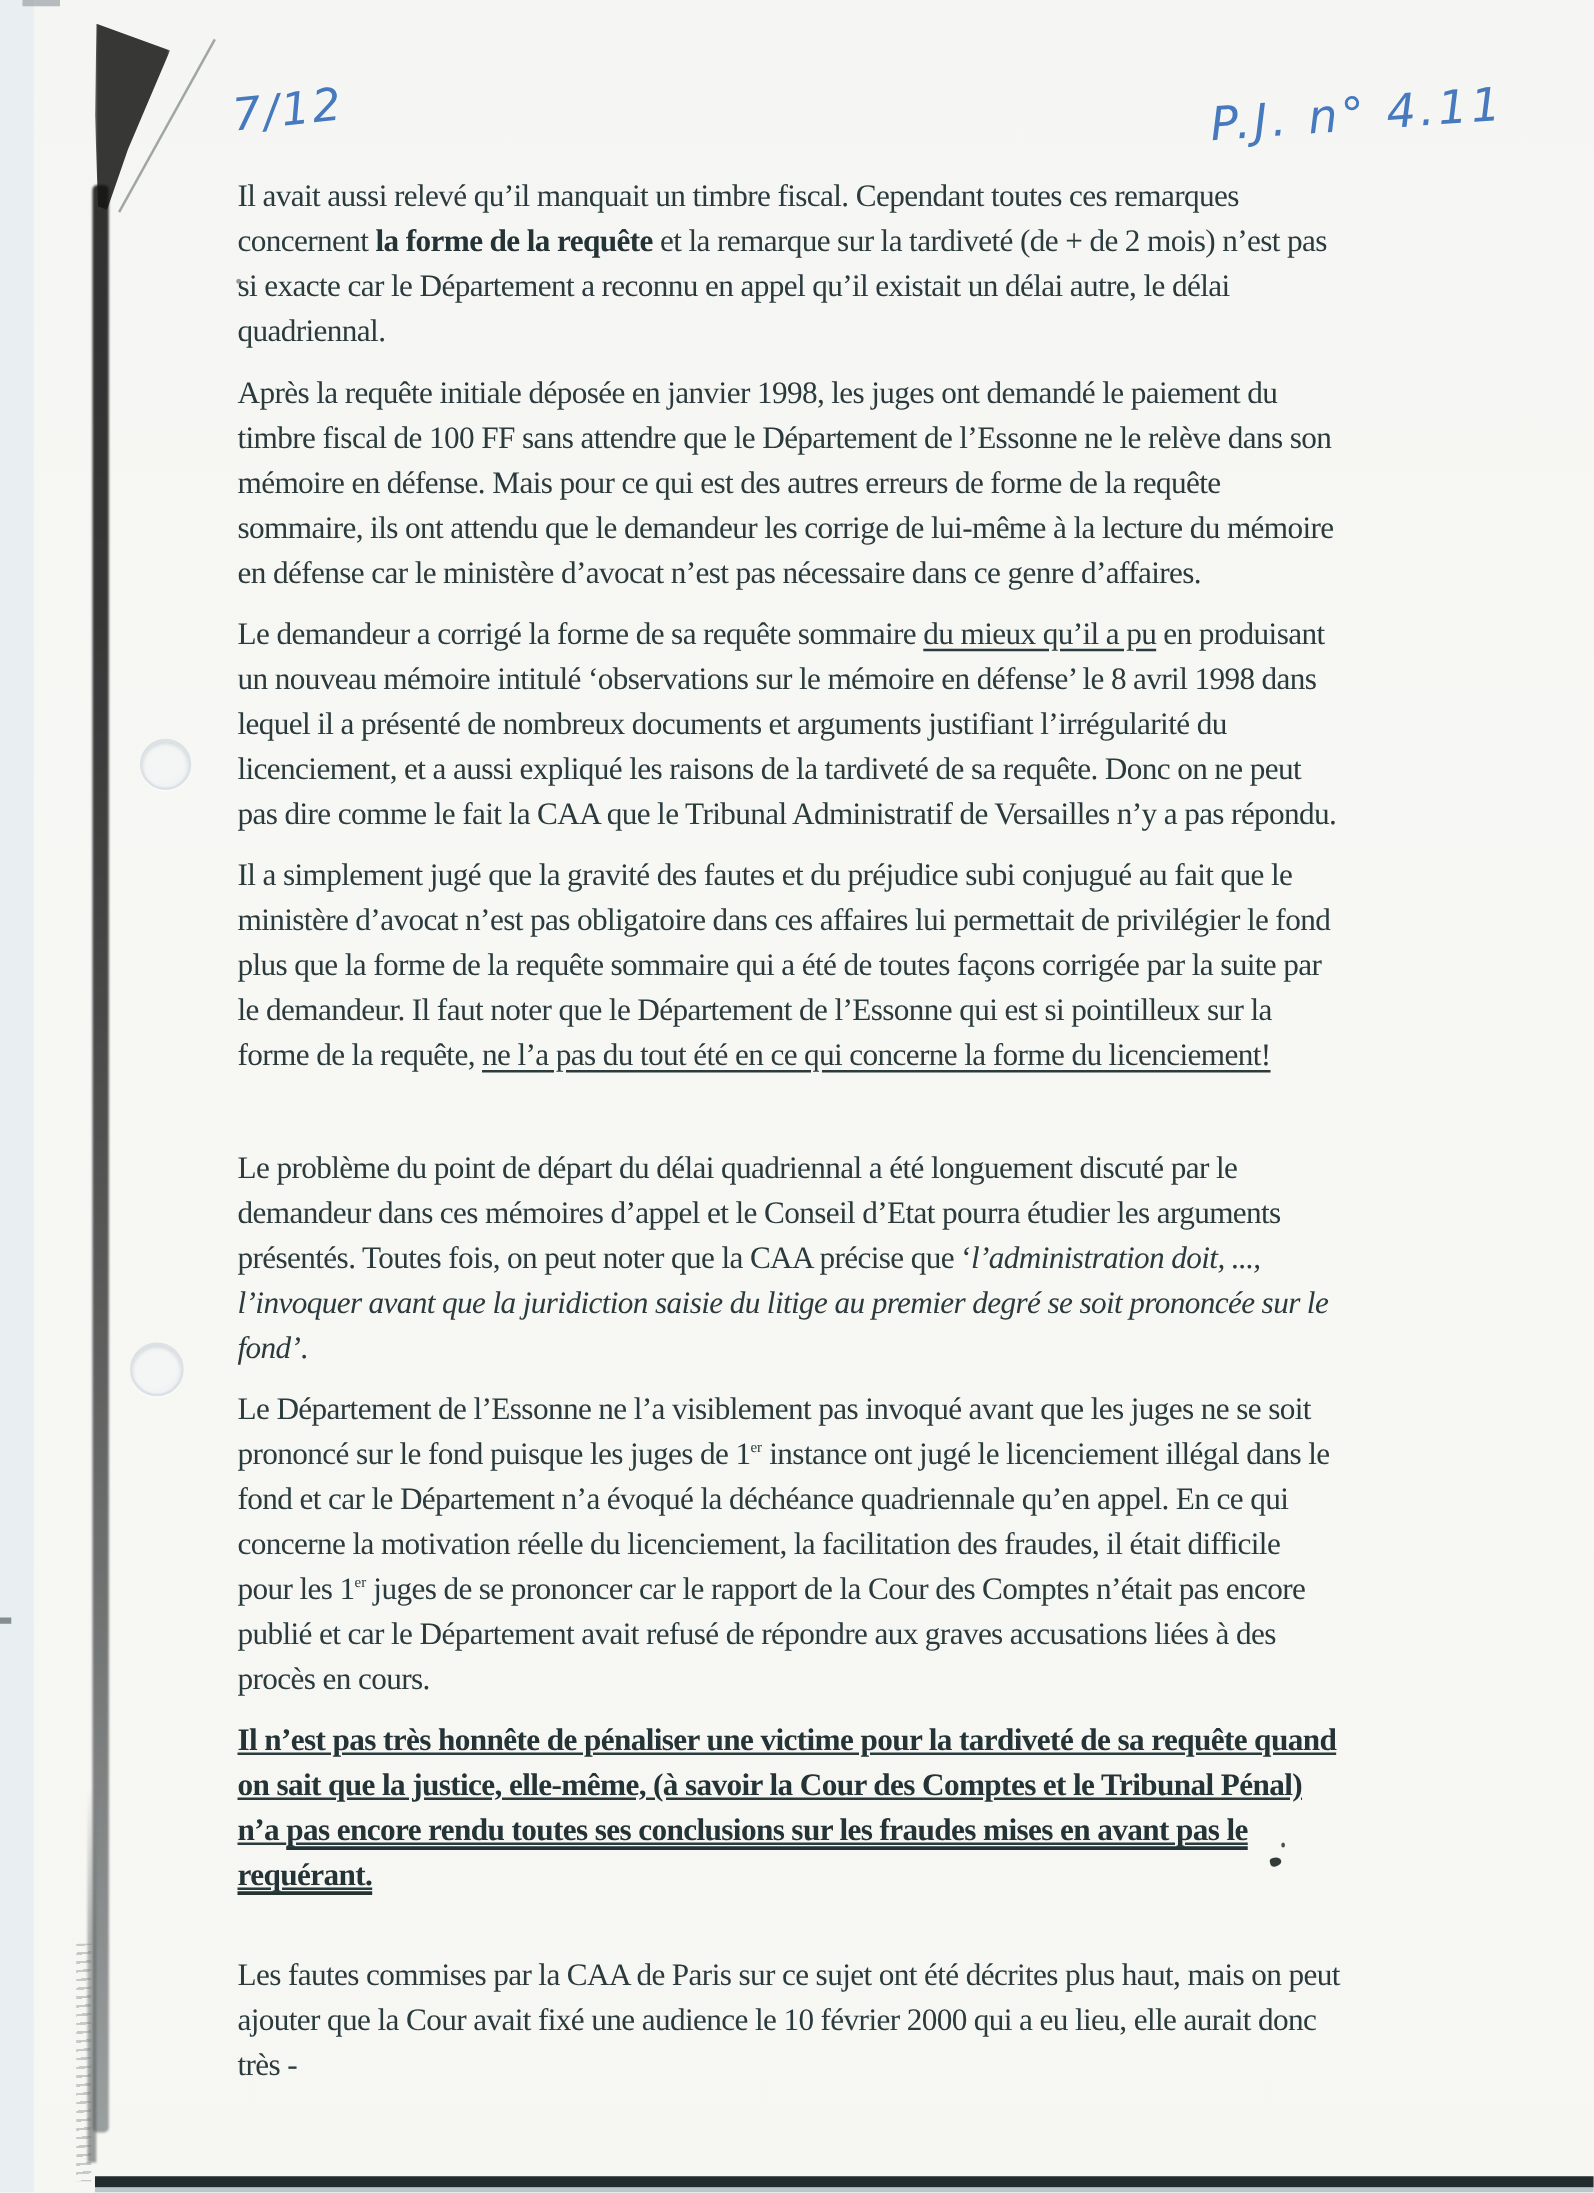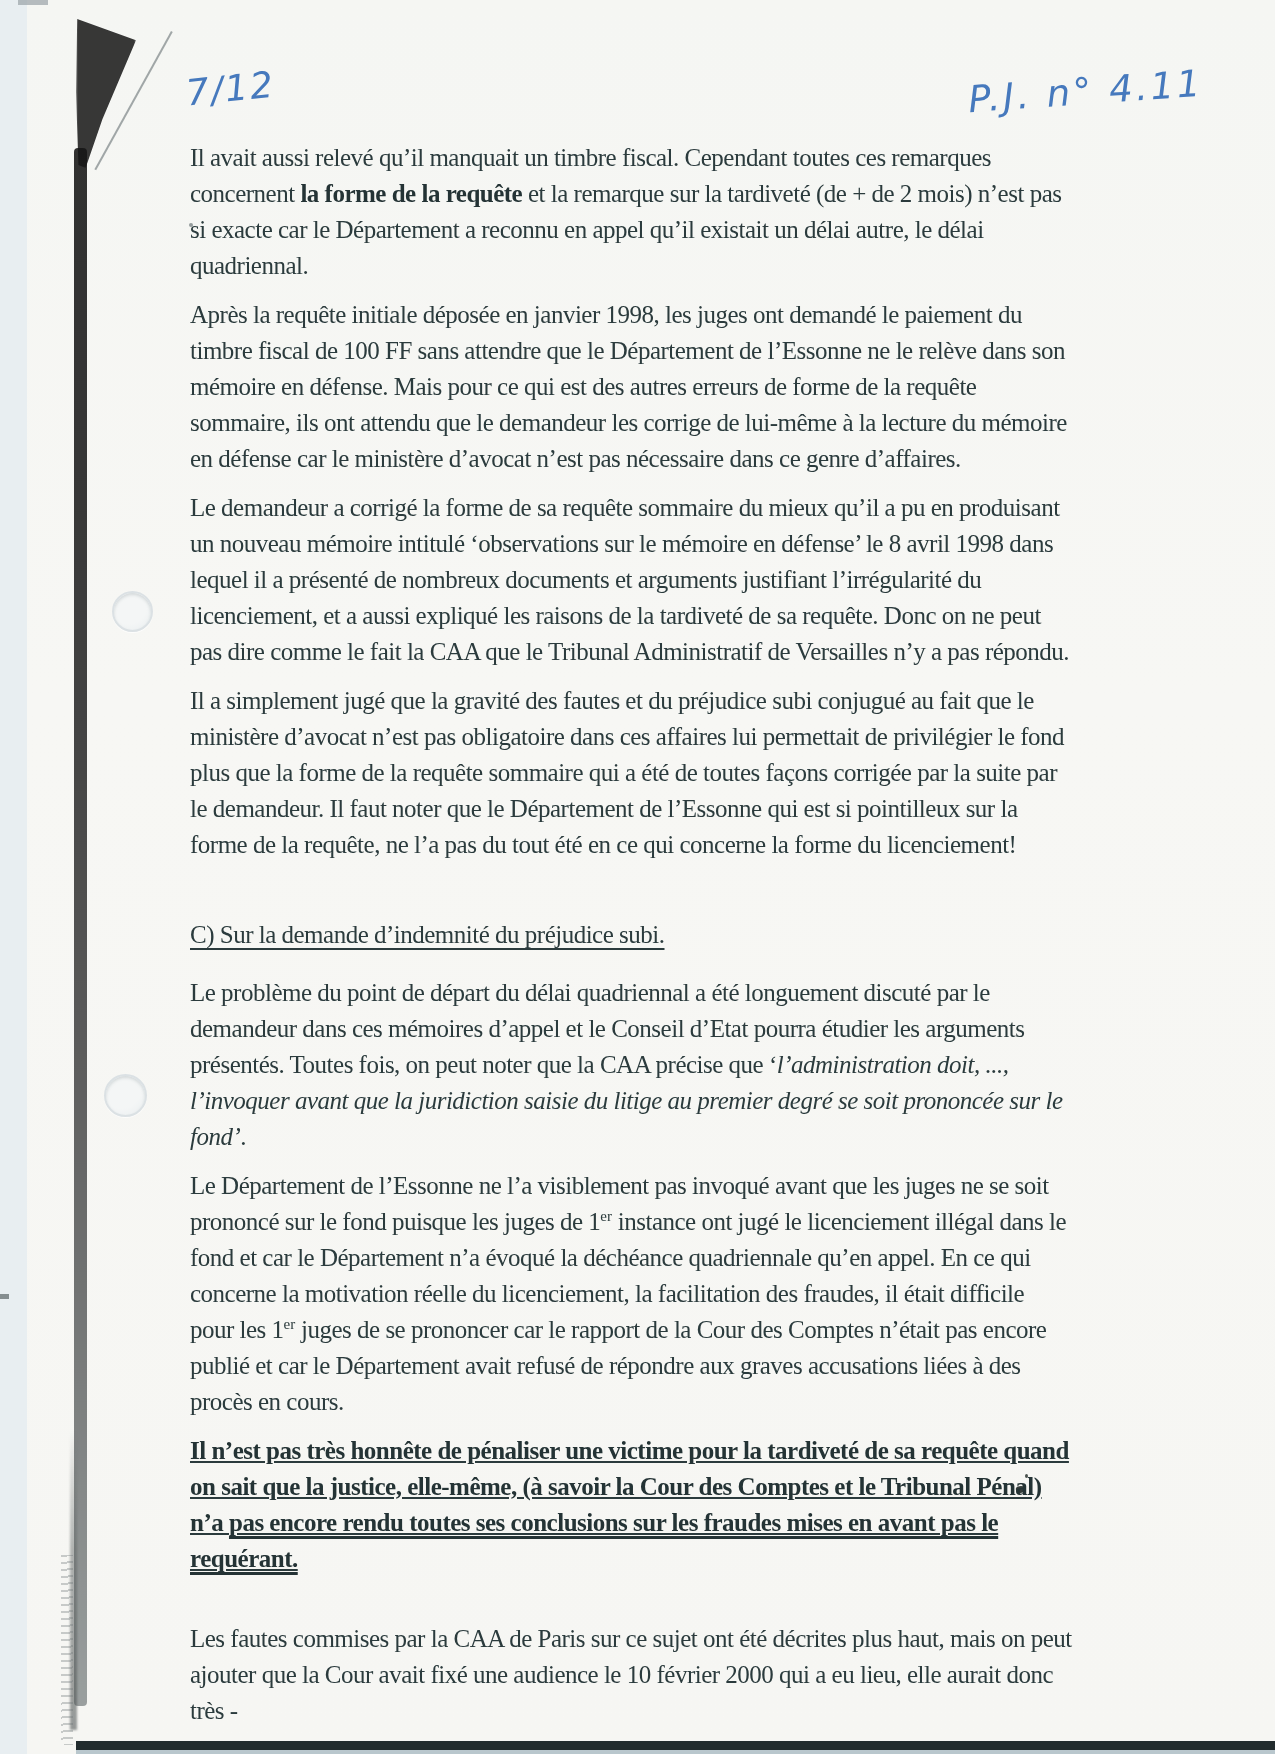--- a/index.html
+++ b/index.html
@@ -62,24 +62,24 @@
     font-size:25px;line-height:36px;letter-spacing:-0.02em;
     color:#2b3b3d;text-align:left;
   }
   .content p{margin:0 0 13px 0;}
   .content p.sp-before-c{margin-bottom:54px;}
   .content p.head-c{margin-bottom:22px;}
   .content p.sp-before-d{margin-bottom:44px;text-decoration:underline;}
   .content p.head-d{margin-bottom:30px;}
   .b{font-weight:bold;color:#243335;text-align:right;}
   .i{font-style:italic;}
-  .u{text-underline-offset:4px;text-decoration-thickness:2px;text-align:right;}
+  .u{text-decoration:underline;text-underline-offset:4px;text-decoration-thickness:2px;text-align:right;}
   .u-thick{text-decoration:underline;text-underline-offset:5px;text-decoration-thickness:3px;}
   .head{text-decoration:underline;text-underline-offset:5px;text-decoration-thickness:2px;}
-  sup.sup{font-size:15px;line-height:0;vertical-align:super;letter-spacing:0;}
+  sup.sup{font-size:12px;line-height:0;vertical-align:super;letter-spacing:0;}
 </style>
 </head>
 <body>
 
 <div class="page">
 
   <div class="edge-band"></div>
   <div class="top-corner-mark"></div>
   <div class="binding-wedge"></div>
   <div class="binding-strip"></div>
@@ -101,21 +101,20 @@
   <div class="content">
 
     <p><span>Il avait aussi relevé qu’il manquait un timbre fiscal.  Cependant toutes ces remarques concernent </span><span class="b">la forme de la requête</span><span> et la remarque sur la tardiveté (de + de 2 mois) n’est pas si exacte car le Département a reconnu en appel qu’il existait un délai autre, le délai quadriennal.</span></p>
 
     <p><span>Après la requête initiale déposée en janvier 1998, les juges ont demandé le paiement du timbre fiscal de 100 FF sans attendre que le Département de l’Essonne ne le relève dans son mémoire en défense.  Mais pour ce qui est des autres erreurs de forme de la requête sommaire, ils ont attendu que le demandeur les corrige de lui-même à la lecture du mémoire en défense car le ministère d’avocat n’est pas nécessaire dans ce genre d’affaires.</span></p>
 
     <p><span>Le demandeur a corrigé la forme de sa requête sommaire </span><span class="u">du mieux qu’il a pu</span><span> en produisant un nouveau mémoire intitulé ‘observations sur le mémoire en défense’ le 8 avril 1998 dans lequel il a présenté de nombreux documents et arguments justifiant l’irrégularité du licenciement, et a aussi expliqué les raisons de la tardiveté de sa requête.  Donc on ne peut pas dire comme le fait la CAA que le Tribunal Administratif de Versailles n’y a pas répondu.</span></p>
 
     <p class="sp-before-c"><span>Il a simplement jugé que la gravité des fautes et du préjudice subi conjugué au fait que le ministère d’avocat n’est pas obligatoire dans ces affaires lui permettait de privilégier le fond plus que la forme de la requête sommaire qui a été de toutes façons corrigée par la suite par le demandeur.  Il faut noter que le Département de l’Essonne qui est si pointilleux sur la forme de la requête, </span><span class="u">ne l’a pas du tout été en ce qui concerne la forme du licenciement!</span></p>
 
-    <p class="head-c"><span class="head">C)  Sur la demande d’indemnité du préjudice subi.</span></p>
 
     <p><span>Le problème du point de départ du délai quadriennal a été longuement discuté par le demandeur dans ces mémoires d’appel et le Conseil d’Etat pourra étudier les arguments présentés.  Toutes fois, on peut noter que la CAA précise que ‘</span><span class="i">l’administration doit, ..., l’invoquer avant que la juridiction saisie du litige au premier degré se soit prononcée sur le fond’</span><span>.</span></p>
 
     <p><span>Le Département de l’Essonne ne l’a visiblement pas invoqué avant que les juges ne se soit prononcé sur le fond puisque les juges de 1</span><sup class="sup">er</sup><span> instance ont jugé le licenciement illégal dans le fond et car le Département n’a évoqué la déchéance quadriennale qu’en appel.  En ce qui concerne la motivation réelle du licenciement, la facilitation des fraudes, il était difficile pour les 1</span><sup class="sup">er</sup><span> juges de se prononcer car le rapport de la Cour des Comptes n’était pas encore publié et car le Département avait refusé de répondre aux graves accusations liées à des procès en cours.</span></p>
 
     <p class="sp-before-d"><span class="b">Il n’est pas très honnête de pénaliser une victime pour la tardiveté de sa requête quand on sait que la justice, elle-même, (à savoir la Cour des Comptes et le Tribunal Pénal) n’a </span><span class="b u-thick">pas encore rendu toutes ses conclusions sur les fraudes mises en avant pas le requérant.</span></p>
 
 
     <p><span>Les fautes commises par la CAA de Paris sur ce sujet ont été décrites plus haut, mais on peut ajouter que la Cour avait fixé une audience le 10 février 2000 qui a eu lieu, elle aurait donc très -</span></p>
 

